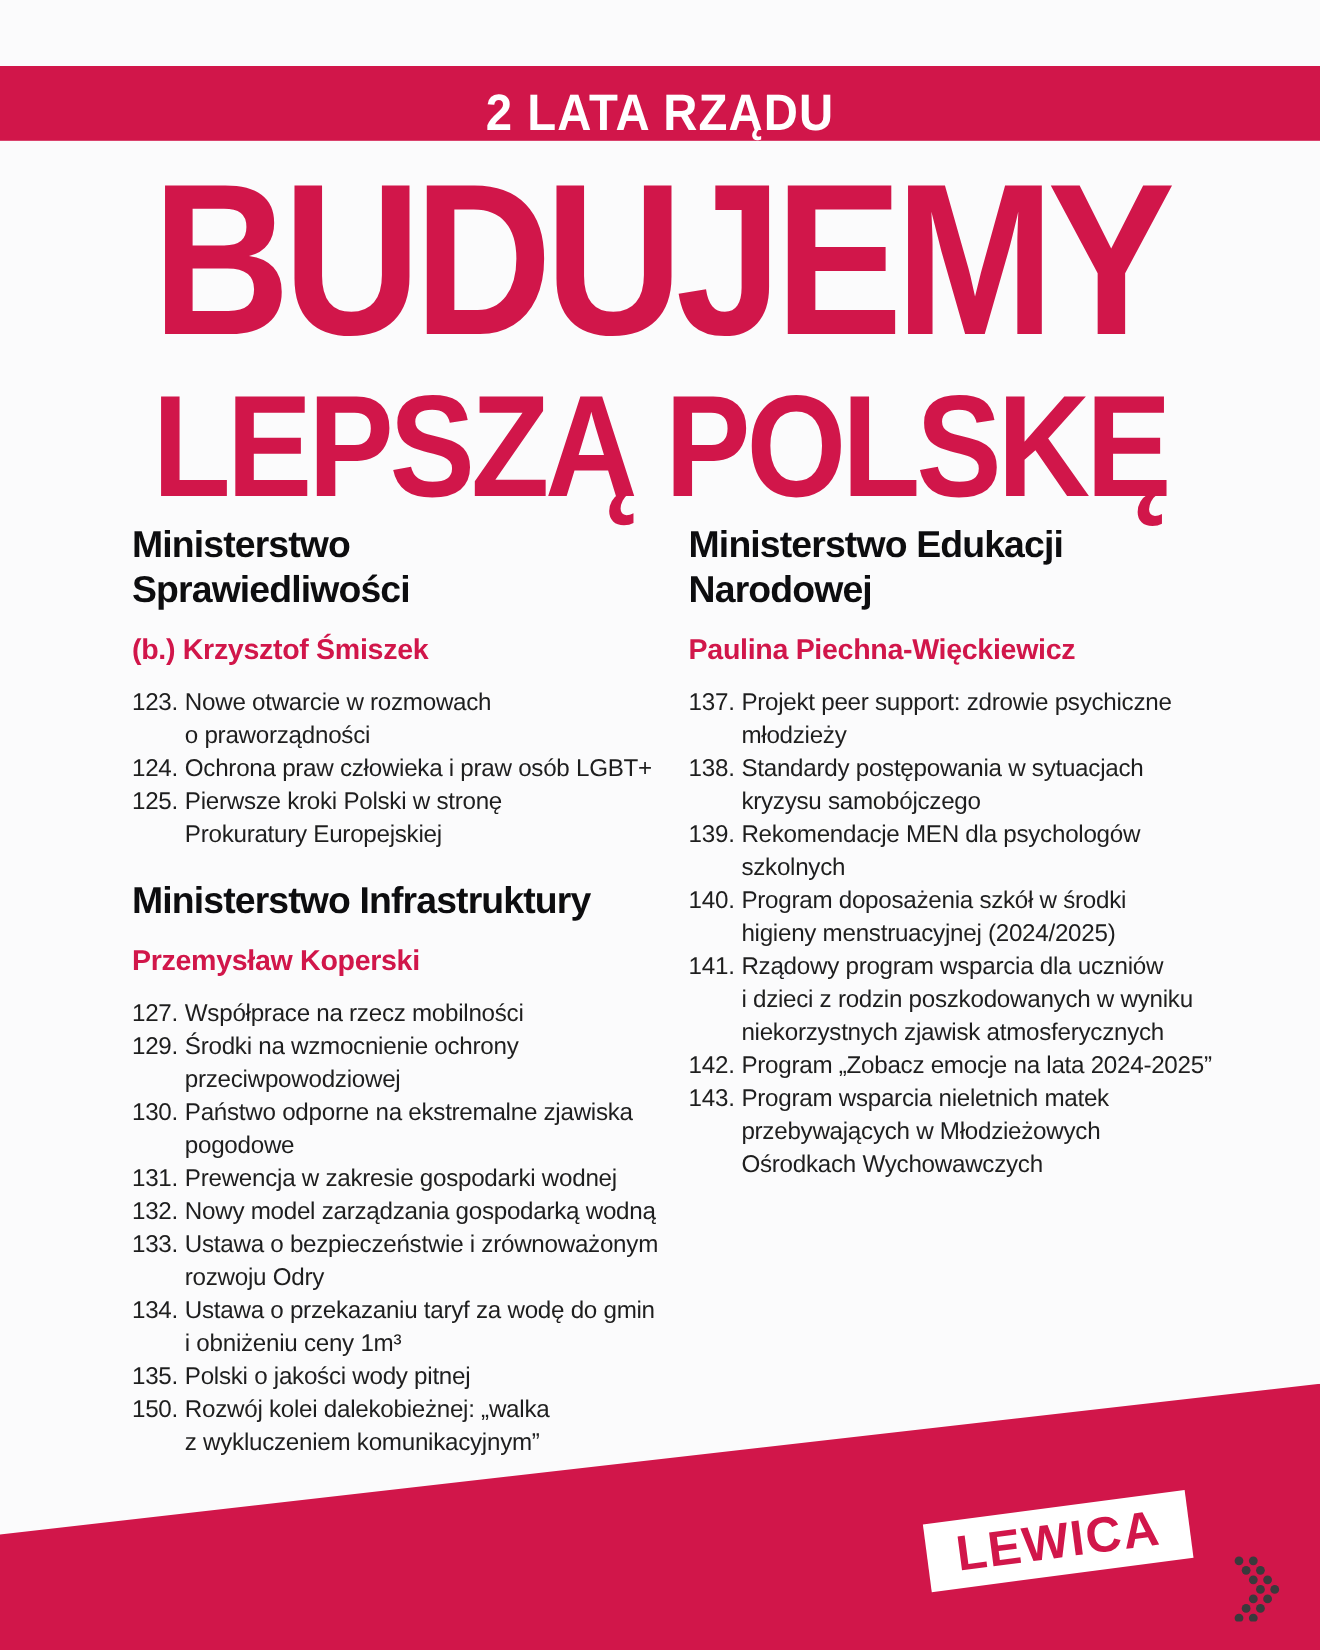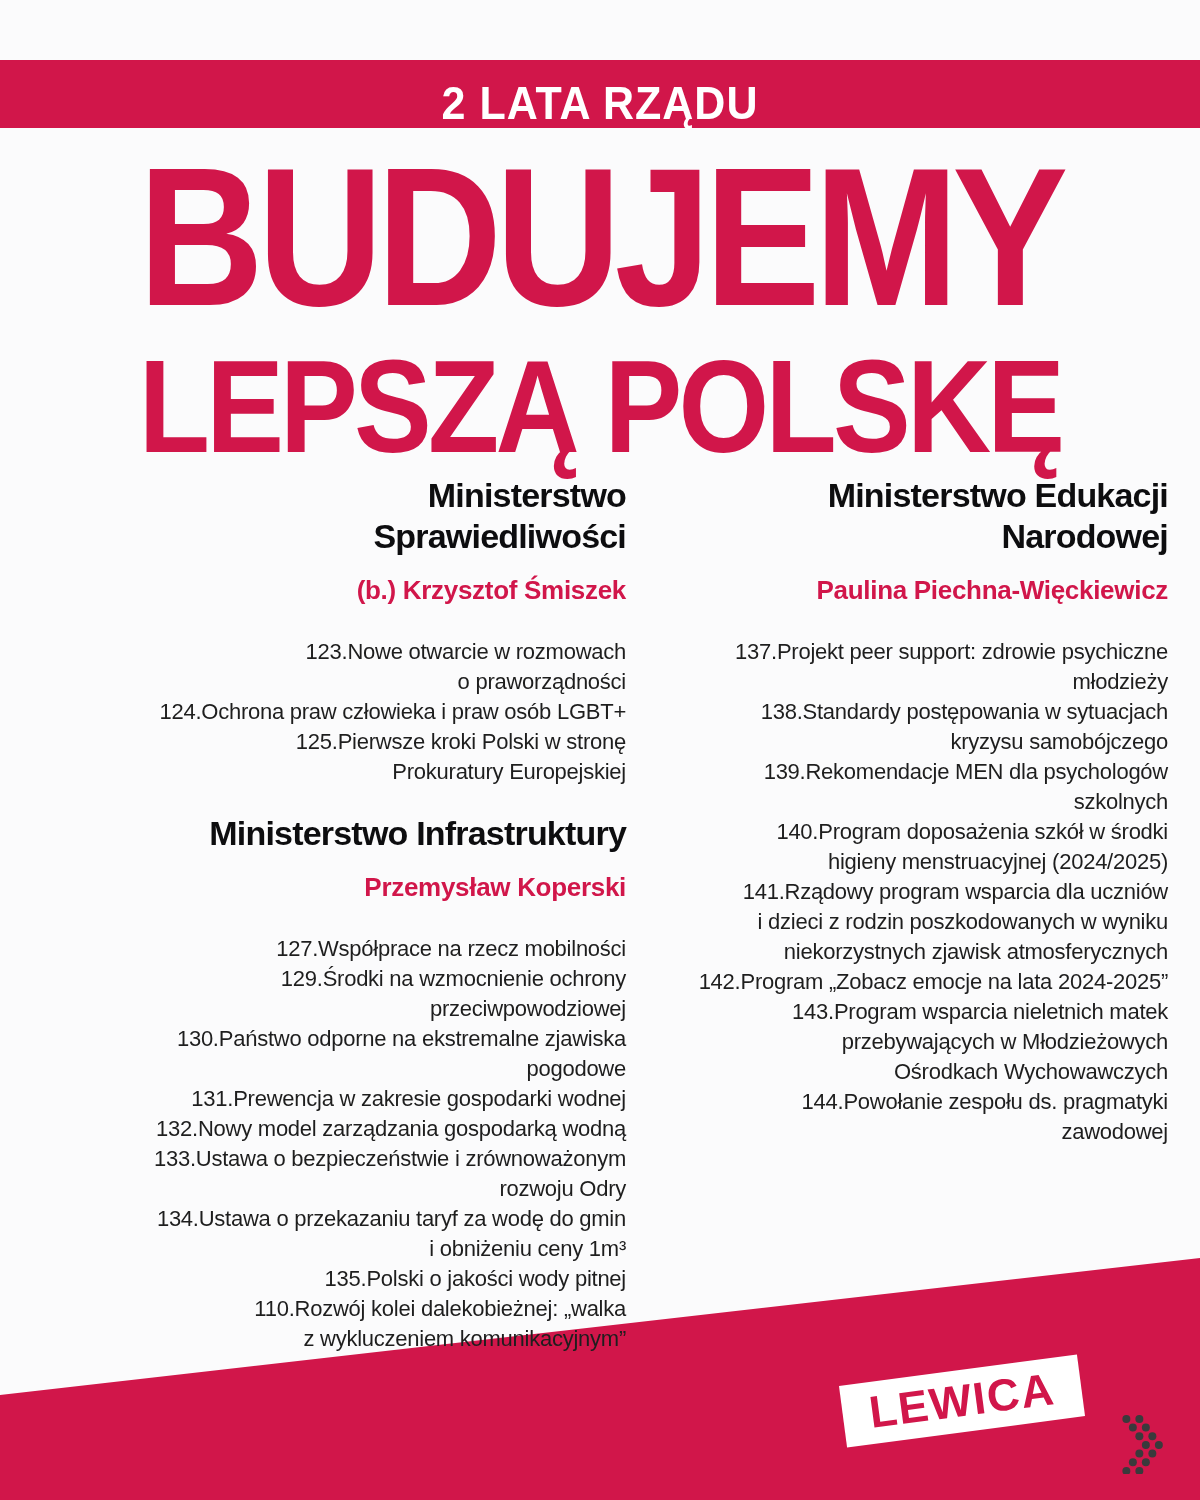--- a/index.html
+++ b/index.html
@@ -39,37 +39,37 @@
     transform:scale(0.94,1.06);transform-origin:50% 20%;
   }
   .t2{
     margin-top:14px;
     font-size:124px;letter-spacing:-4px;
     transform:scale(0.94,1.06);transform-origin:50% 10%;
   }
   
   .columns{
     display:flex;
-    padding:10px 32px 0 120px;
-    position:relative;z-index:2;text-align:right;
+    padding:10px 44px 0 120px;
+    position:relative;z-index:2;
   }
   .col-left{width:506px;flex:none;}
   .col-right{flex:1;min-width:0;}
   .ministry{
     margin:0;
     font-size:34px;font-weight:bold;color:var(--ink);
     line-height:41px;letter-spacing:-0.8px;
     white-space:pre-line;
   }
   .minister{
     margin:18px 0 0 0;
     font-size:26px;font-weight:bold;color:var(--red);
     letter-spacing:-0.3px;line-height:30px;
   }
-  .list{margin-top:32px;}
+  .list{margin-top:18px;}
   .section + .section{margin-top:26px;}
   .item{
     padding-left:48px;text-indent:-48px;
     white-space:pre-line;
     font-size:22px;line-height:30px;
     letter-spacing:-0.25px;
     color:var(--body);
   }
   .item .num{display:inline-block;width:48px;text-indent:0;}
   
@@ -136,21 +136,21 @@
 przeciwpowodziowej</span></div>
           <div class="item"><span class="num">130.</span><span>Państwo odporne na ekstremalne zjawiska
 pogodowe</span></div>
           <div class="item"><span class="num">131.</span><span>Prewencja w zakresie gospodarki wodnej</span></div>
           <div class="item"><span class="num">132.</span><span>Nowy model zarządzania gospodarką wodną</span></div>
           <div class="item"><span class="num">133.</span><span>Ustawa o bezpieczeństwie i zrównoważonym
 rozwoju Odry</span></div>
           <div class="item"><span class="num">134.</span><span>Ustawa o przekazaniu taryf za wodę do gmin
 i obniżeniu ceny 1m³</span></div>
           <div class="item"><span class="num">135.</span><span>Polski o jakości wody pitnej</span></div>
-          <div class="item"><span class="num">110.</span><span>Rozwój kolei dalekobieżnej: „walka
+          <div class="item"><span class="num">150.</span><span>Rozwój kolei dalekobieżnej: „walka
 z wykluczeniem komunikacyjnym”</span></div>
         </div>
       </div>
 
     </div>
 
     <div class="col-right">
 
       <div class="section">
         <h2 class="ministry">Ministerstwo Edukacji
@@ -165,22 +165,20 @@
 szkolnych</span></div>
           <div class="item"><span class="num">140.</span><span>Program doposażenia szkół w środki
 higieny menstruacyjnej (2024/2025)</span></div>
           <div class="item"><span class="num">141.</span><span>Rządowy program wsparcia dla uczniów
 i dzieci z rodzin poszkodowanych w wyniku
 niekorzystnych zjawisk atmosferycznych</span></div>
           <div class="item"><span class="num">142.</span><span>Program „Zobacz emocje na lata 2024-2025”</span></div>
           <div class="item"><span class="num">143.</span><span>Program wsparcia nieletnich matek
 przebywających w Młodzieżowych
 Ośrodkach Wychowawczych</span></div>
-          <div class="item"><span class="num">144.</span><span>Powołanie zespołu ds. pragmatyki
-zawodowej</span></div>
         </div>
       </div>
 
     </div>
 
   </div>
 
   <div class="band"></div>
 
   <div class="lewica-box">

